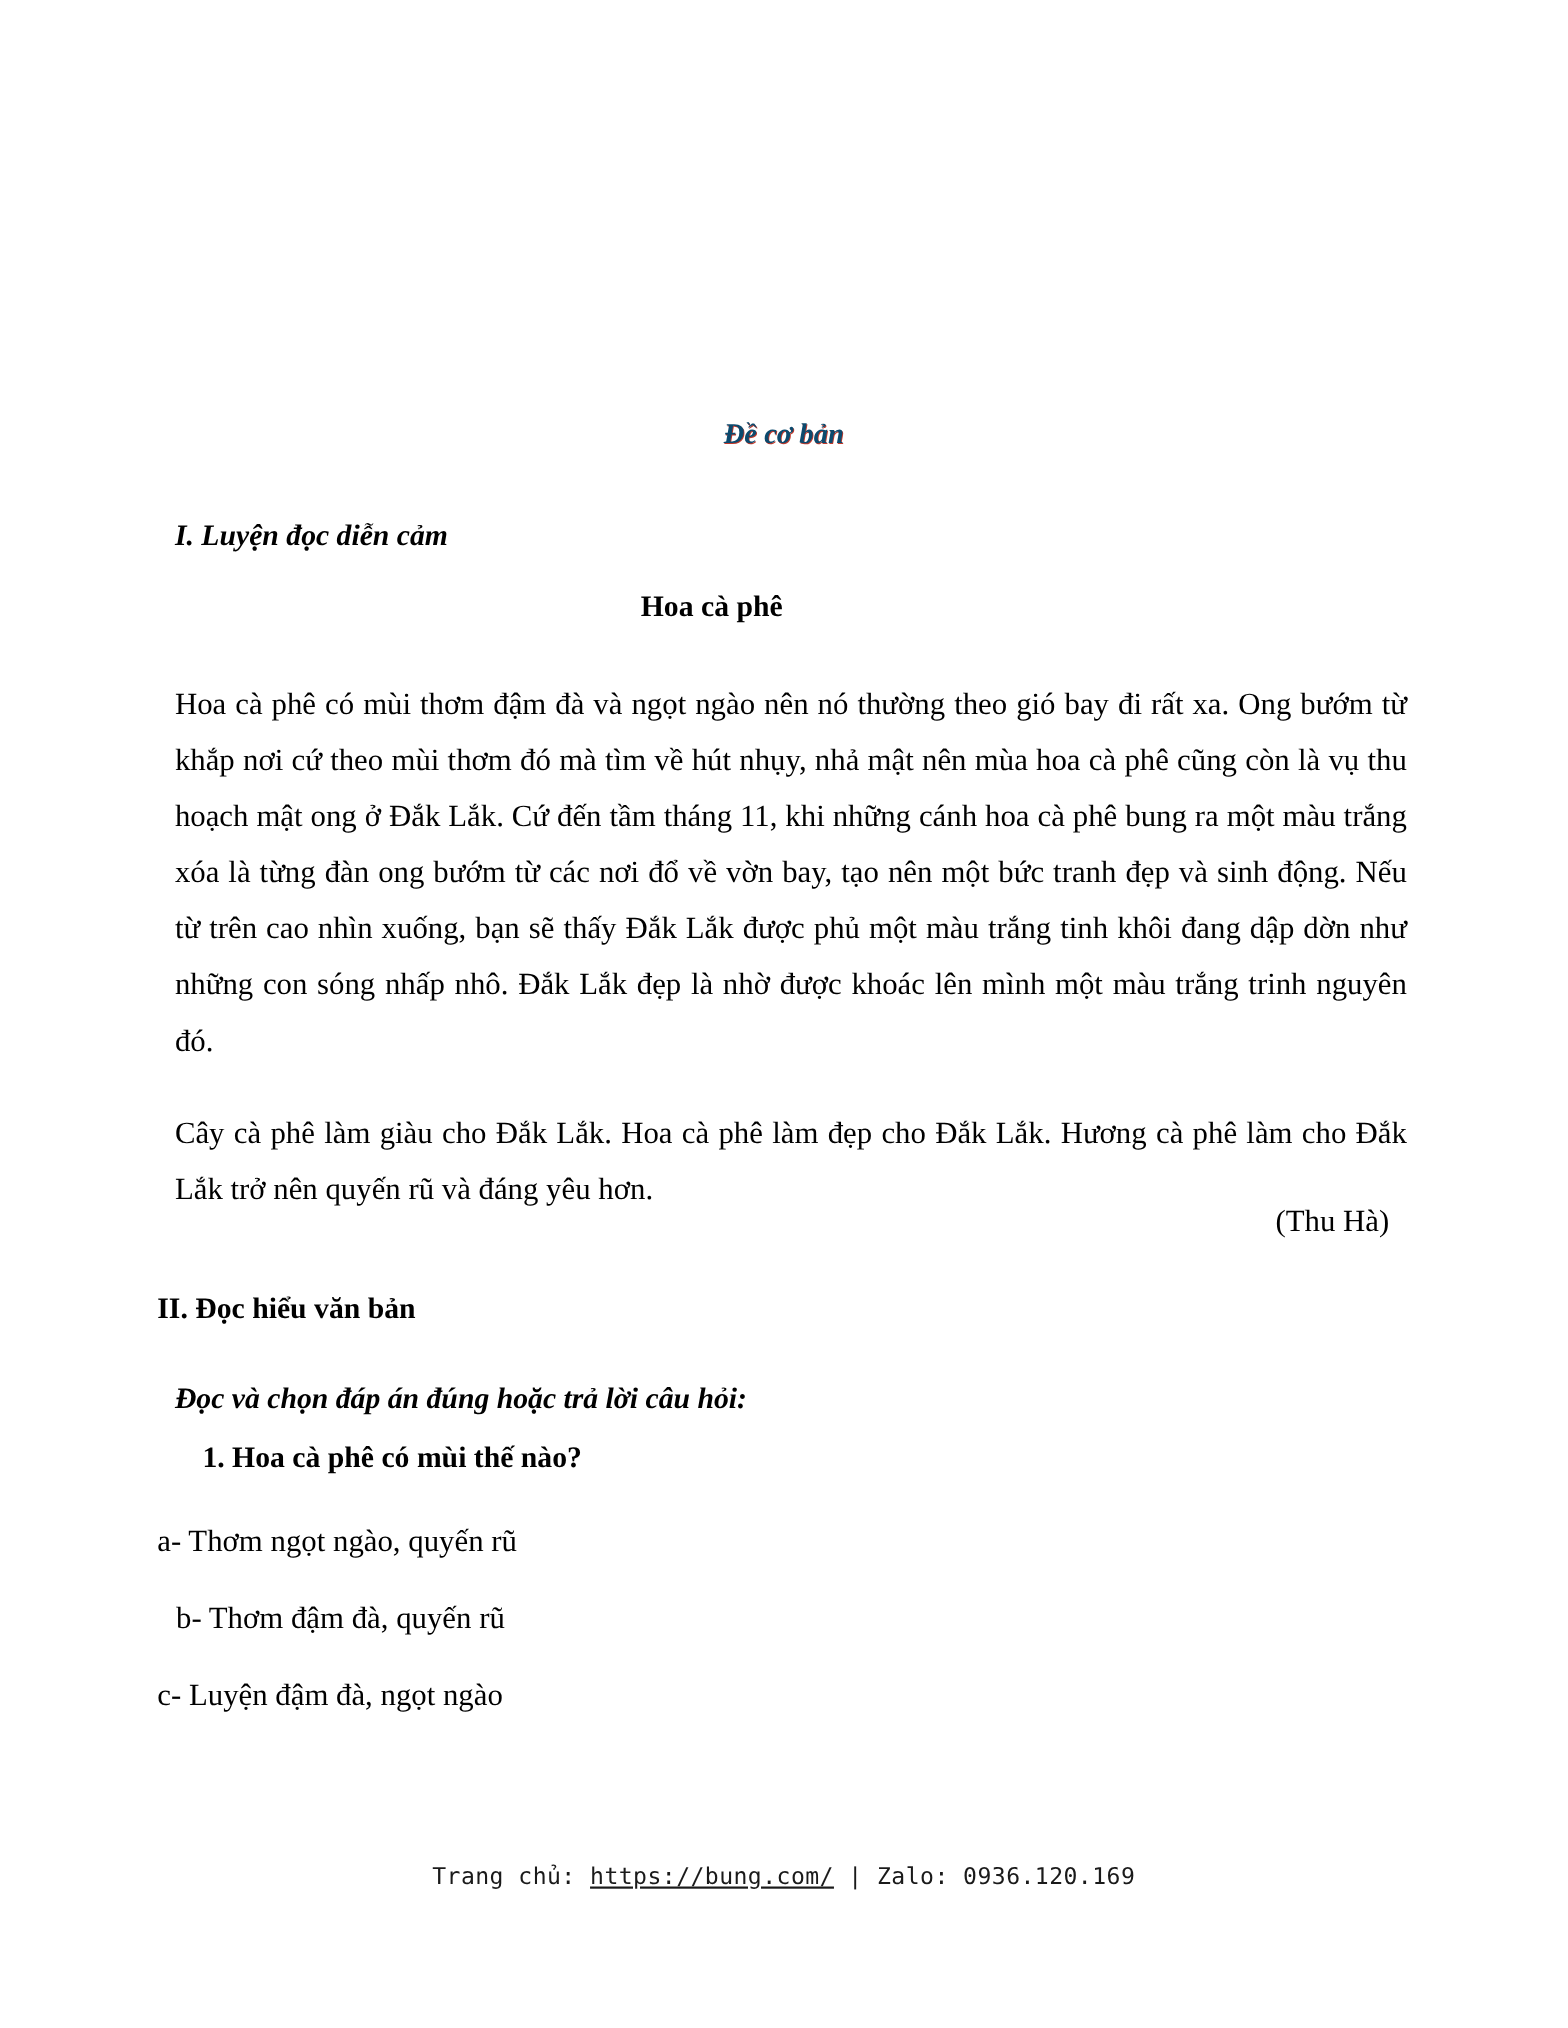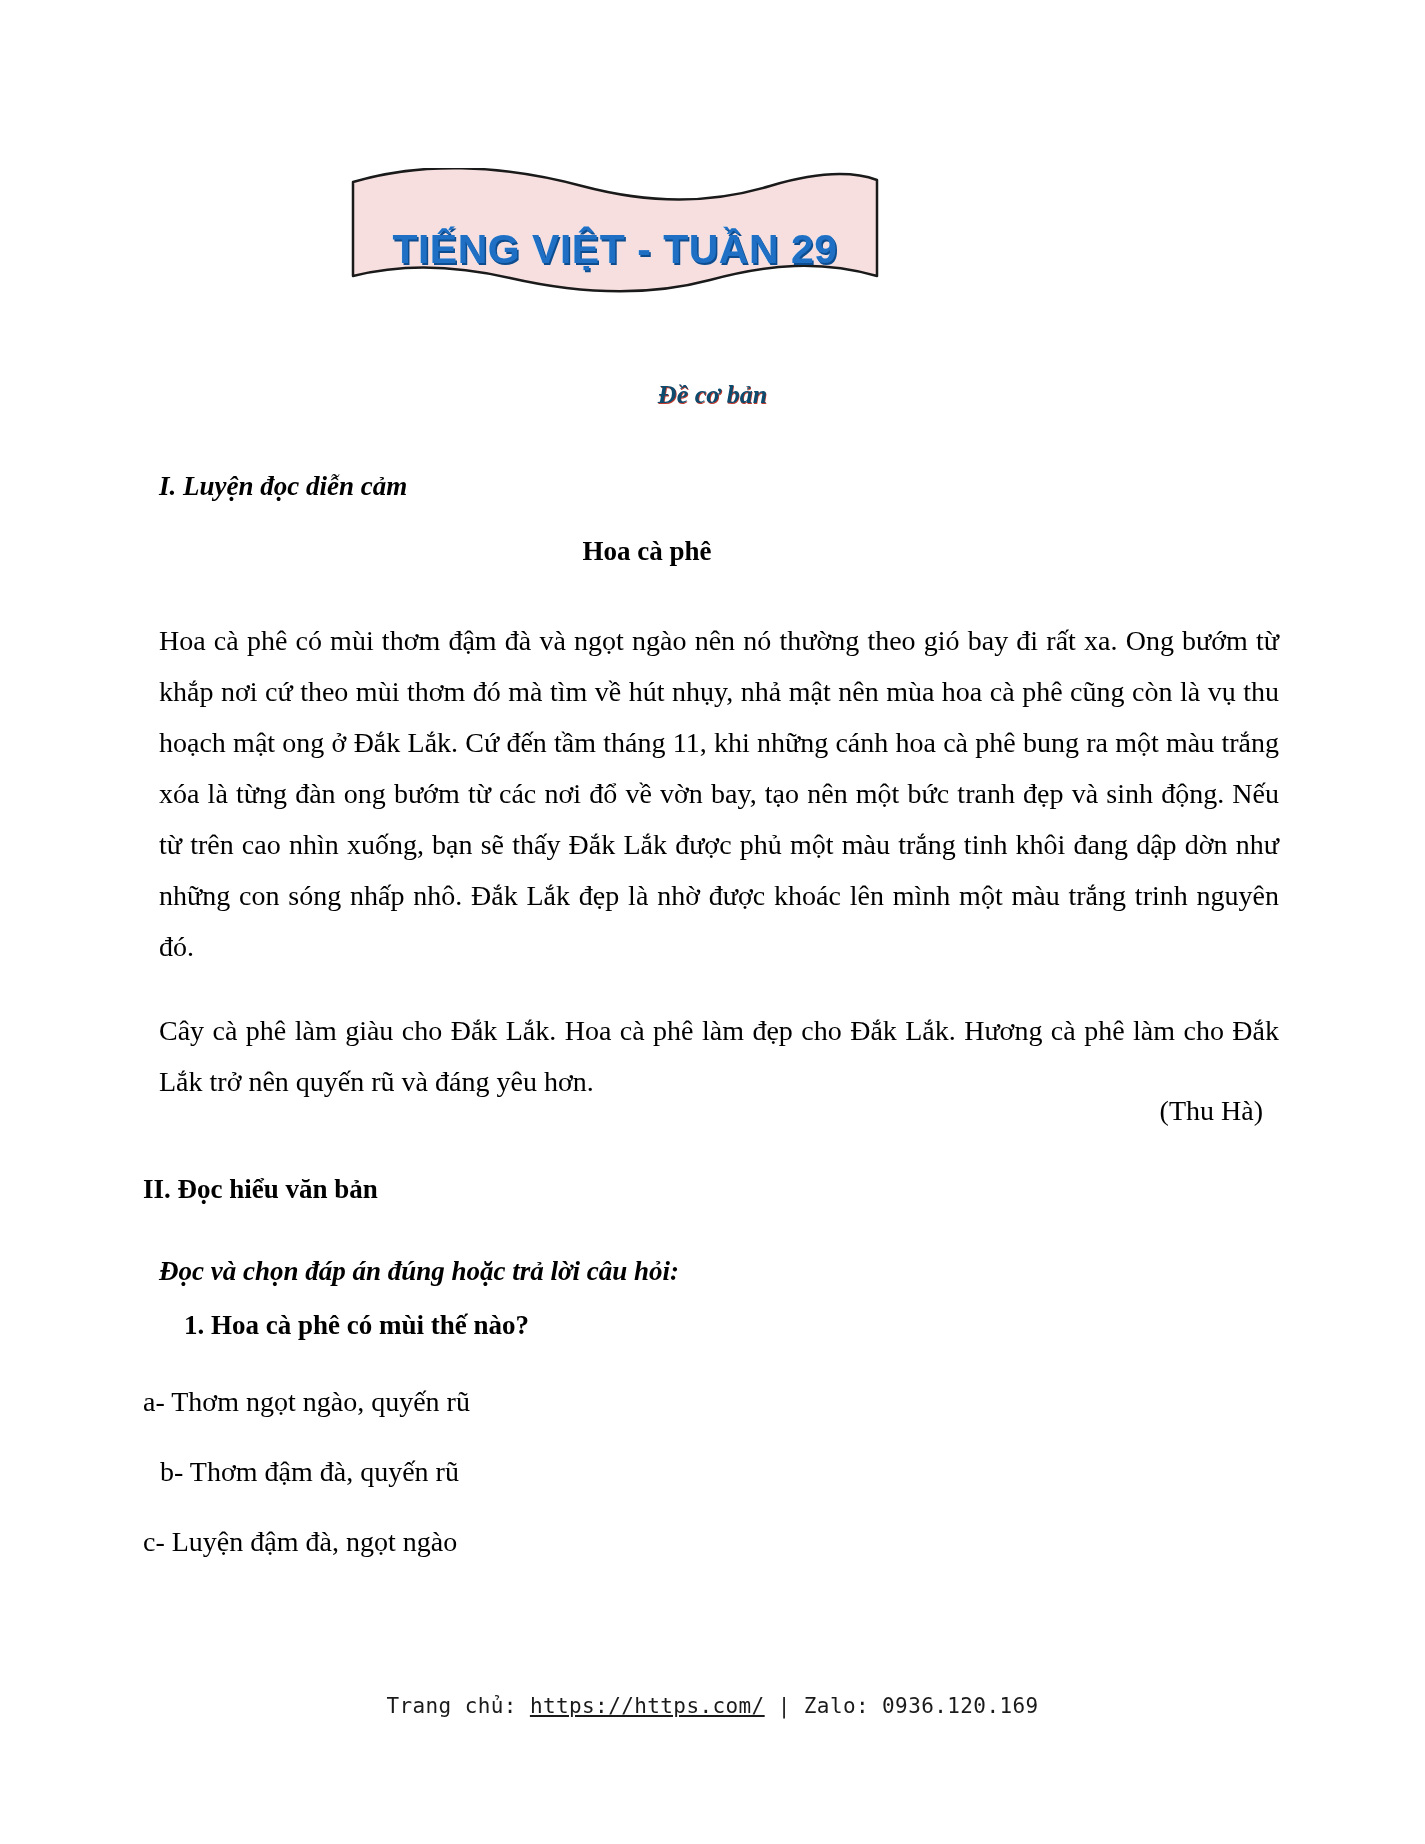--- a/index.html
+++ b/index.html
@@ -124,34 +124,20 @@
   .footer a, .footer .url {
     color: #1a1a1a;
     text-decoration: underline;
   }
 </style>
 </head>
 <body>
 
 <div class="page">
 
-  <div class="banner-wrap">
-    <svg class="banner-svg" width="530" height="125" viewBox="0 0 530 125">
-      <path d="M 3 14
-               C 70 -6, 150 -4, 232 18
-               C 300 36, 360 36, 420 18
-               C 470 3, 505 4, 527 12
-               L 527 108
-               C 470 92, 420 96, 360 112
-               C 300 128, 230 126, 160 110
-               C 100 96, 50 96, 3 108
-               Z" fill="#f7dfdf" stroke="#1a1a1a" stroke-width="2.5" stroke-linejoin="round"></path>
-    </svg>
-    <div class="banner-title">TIẾNG VIỆT - TUẦN 29</div>
-  </div>
 
   <div class="subtitle">Đề cơ bản</div>
 
   <div class="content">
 
     <div class="abs heading-ital" style="top:455px; left:0;">I. Luyện đọc diễn cảm</div>
 
     <div class="abs doc-title" style="top:532px; left:0;">Hoa cà phê</div>
 
     <div class="abs para" style="top:600px; left:0; width:1120px;">Hoa cà phê có mùi thơm đậm đà và ngọt ngào nên nó thường theo gió bay đi rất xa. Ong bướm từ khắp nơi cứ theo mùi thơm đó mà tìm về hút nhụy, nhả mật nên mùa hoa cà phê cũng còn là vụ thu hoạch mật ong ở Đắk Lắk. Cứ đến tầm tháng 11, khi những cánh hoa cà phê bung ra một màu trắng xóa là từng đàn ong bướm từ các nơi đổ về vờn bay, tạo nên một bức tranh đẹp và sinh động. Nếu từ trên cao nhìn xuống, bạn sẽ thấy Đắk Lắk được phủ một màu trắng tinh khôi đang dập dờn như những con sóng nhấp nhô. Đắk Lắk đẹp là nhờ được khoác lên mình một màu trắng trinh nguyên đó.</div>
@@ -168,16 +154,16 @@
 
     <div class="abs answer" style="top:1386px; left:0;">a- Thơm ngọt ngào, quyến rũ</div>
 
     <div class="abs answer" style="top:1456px; left:0;margin-left:17px;">b- Thơm đậm đà, quyến rũ</div>
 
     <div class="abs answer" style="top:1526px; left:0;">c- Luyện đậm đà, ngọt ngào</div>
 
   </div>
 
   <div class="footer">
-    <span>Trang chủ: </span><span class="url">https://https.com/</span><span> | </span><span>Zalo: 0936.120.169</span>
+    <span>Trang chủ: </span><span class="url">https://bung.com/</span><span> | </span><span>Zalo: 0936.120.169</span>
   </div>
 
 </div>
 
 </body></html>

